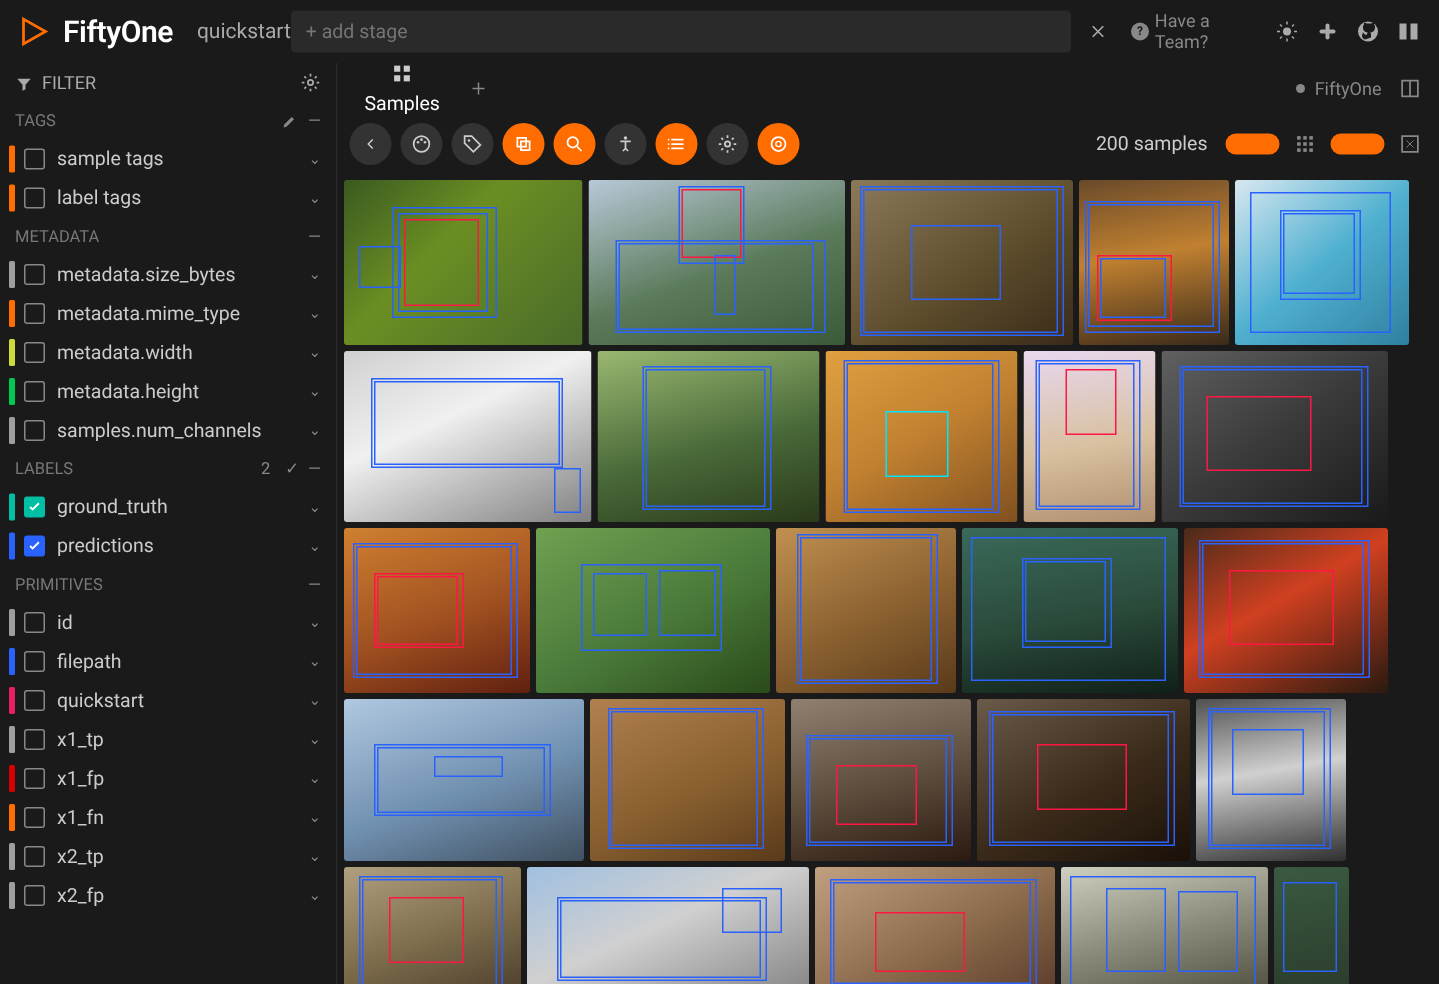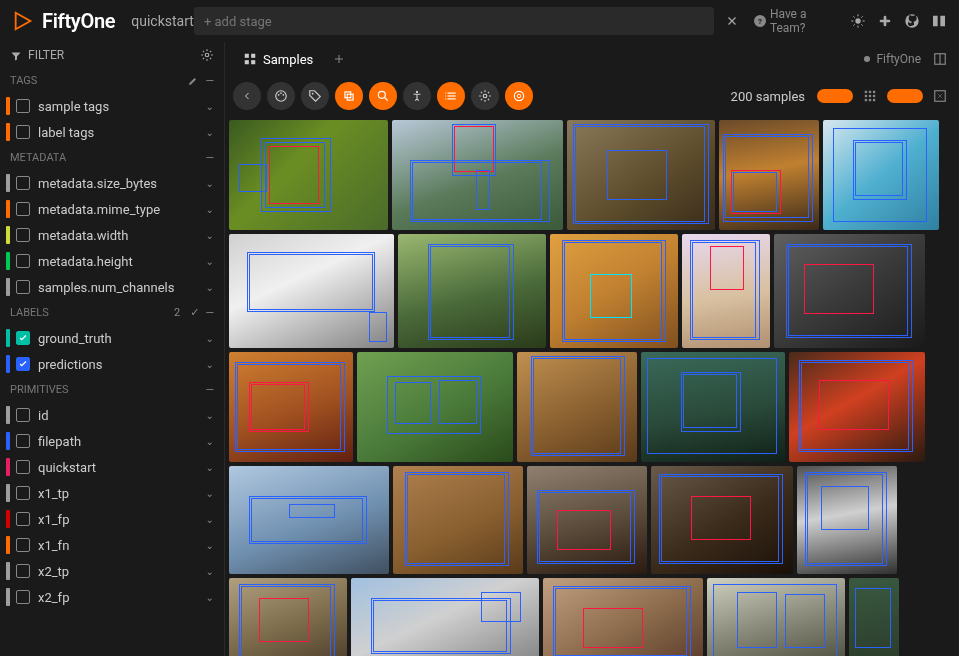--- a/index.html
+++ b/index.html
@@ -35,21 +35,21 @@
 .checkbox.checked.blue { background:#2962ff; border-color:#2962ff; }
 .checkbox.checked svg { width:10px; height:10px; }
 .field-label { flex:1; font-size:13px; color:#ccc; white-space:nowrap; overflow:hidden; text-overflow:ellipsis; }
 .chev { color:#888; font-size:10px; }
 .badge-count { font-size:11px; color:#888; margin-right:4px; }
 .check-tiny { color:#888; }
 
 .content { flex:1; display:flex; flex-direction:column; background:#1a1a1a; }
 .tabs-row { display:flex; align-items:center; height:34px; padding:0 8px; justify-content:space-between; }
 .tab { display:flex; align-items:center; gap:6px; padding:4px 10px; font-size:13px; color:#ccc; cursor:pointer; }
-.tab.active { color:#fff; }
+.tab.active { color:#fff;flex-direction:column; }
 .tabs-right { display:flex; align-items:center; gap:8px; }
 .unsaved-pill { display:flex; align-items:center; gap:6px; font-size:12px; color:#888; }
 .unsaved-pill .dot { width:6px; height:6px; border-radius:50%; background:#888; }
 
 .toolbar { display:flex; align-items:center; height:40px; padding:0 8px; gap:6px; }
 .tool-btn { width:28px; height:28px; border-radius:14px; background:#333; border:none; color:#ccc; cursor:pointer; display:flex; align-items:center; justify-content:center; }
 .tool-btn.active { background:#ff6d00; color:#fff; }
 .toolbar-spacer { flex:1; }
 .sample-count { font-size:13px; color:#ccc; margin-right:6px; }
 .slider { width:36px; height:14px; background:#ff6d00; border-radius:7px; position:relative; cursor:pointer; }

